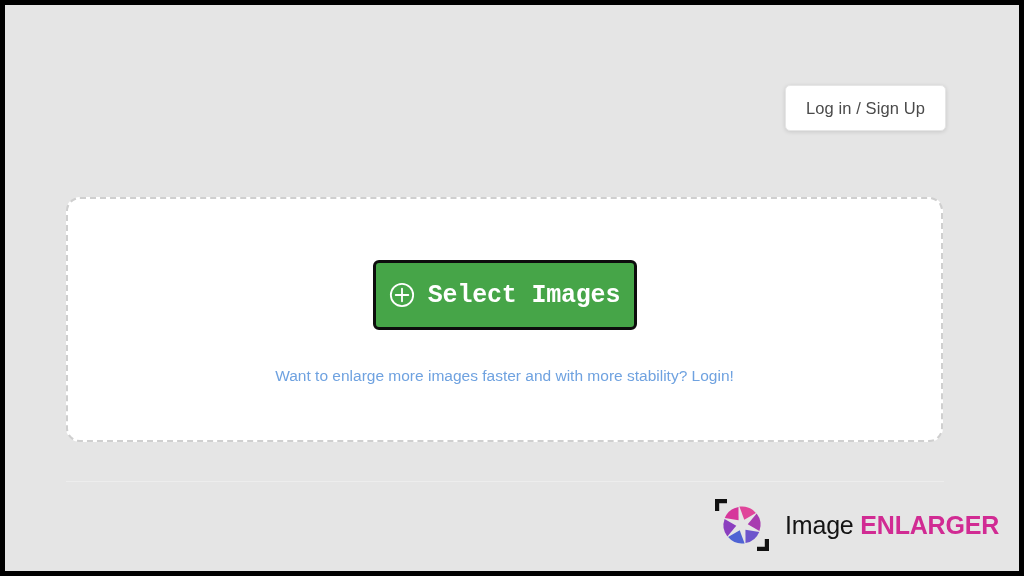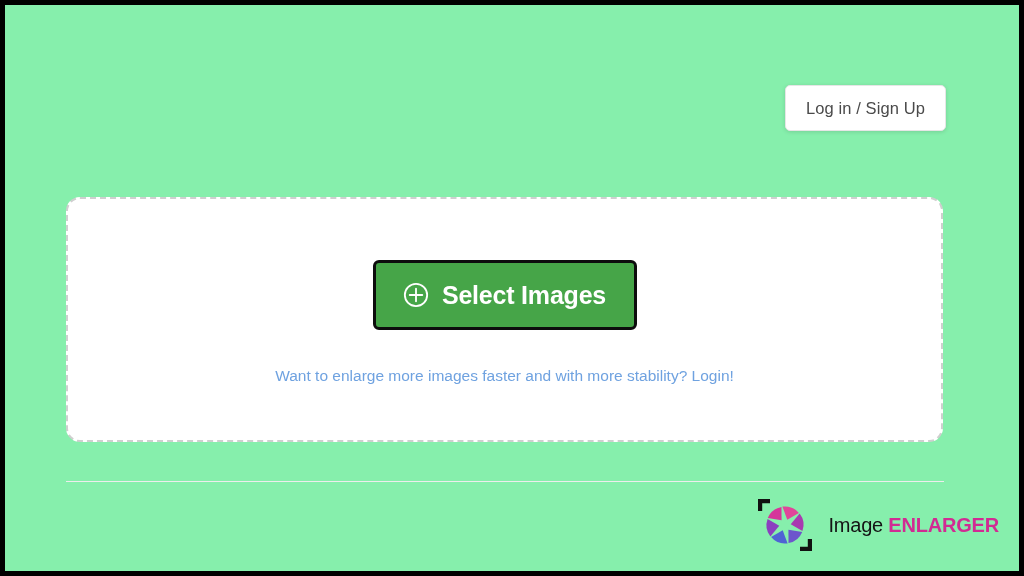--- a/index.html
+++ b/index.html
@@ -21,21 +21,21 @@
     width: 1024px;
     height: 576px;
     border: 5px solid #000000;
     background: #ffffff;
   }
 
   #page-canvas {
     position: relative;
     width: 100%;
     height: 100%;
-    background: #86efac;
+    background: #e5e5e5;
   }
 
   
   #header-bar {
     position: absolute;
     top: 0;
     left: 0;
     right: 0;
     height: 150px;
   }
@@ -109,20 +109,21 @@
     height: 26px;
     flex: none;
   }
 
   #select-images-label {
     font-size: 25px;
     font-weight: bold;
     line-height: 1;
     letter-spacing: -0.2px;
     white-space: nowrap;
+    font-family: Liberation Mono, monospace;
   }
 
   #upgrade-login-link {
     margin-top: 36px;
     color: #6fa2e0;
     font-size: 15.5px;
     line-height: 19px;
     text-decoration: none;
     cursor: pointer;
     white-space: nowrap;
@@ -156,21 +157,21 @@
   }
 
   #brand-mark {
     display: block;
     width: 58px;
     height: 56px;
     flex: none;
   }
 
   #brand-wordmark {
-    font-size: 20px;
+    font-size: 25px;
     line-height: 1;
     letter-spacing: -0.2px;
     white-space: nowrap;
   }
 
   #brand-word-image {
     color: #141414;
     font-weight: normal;
   }
 

